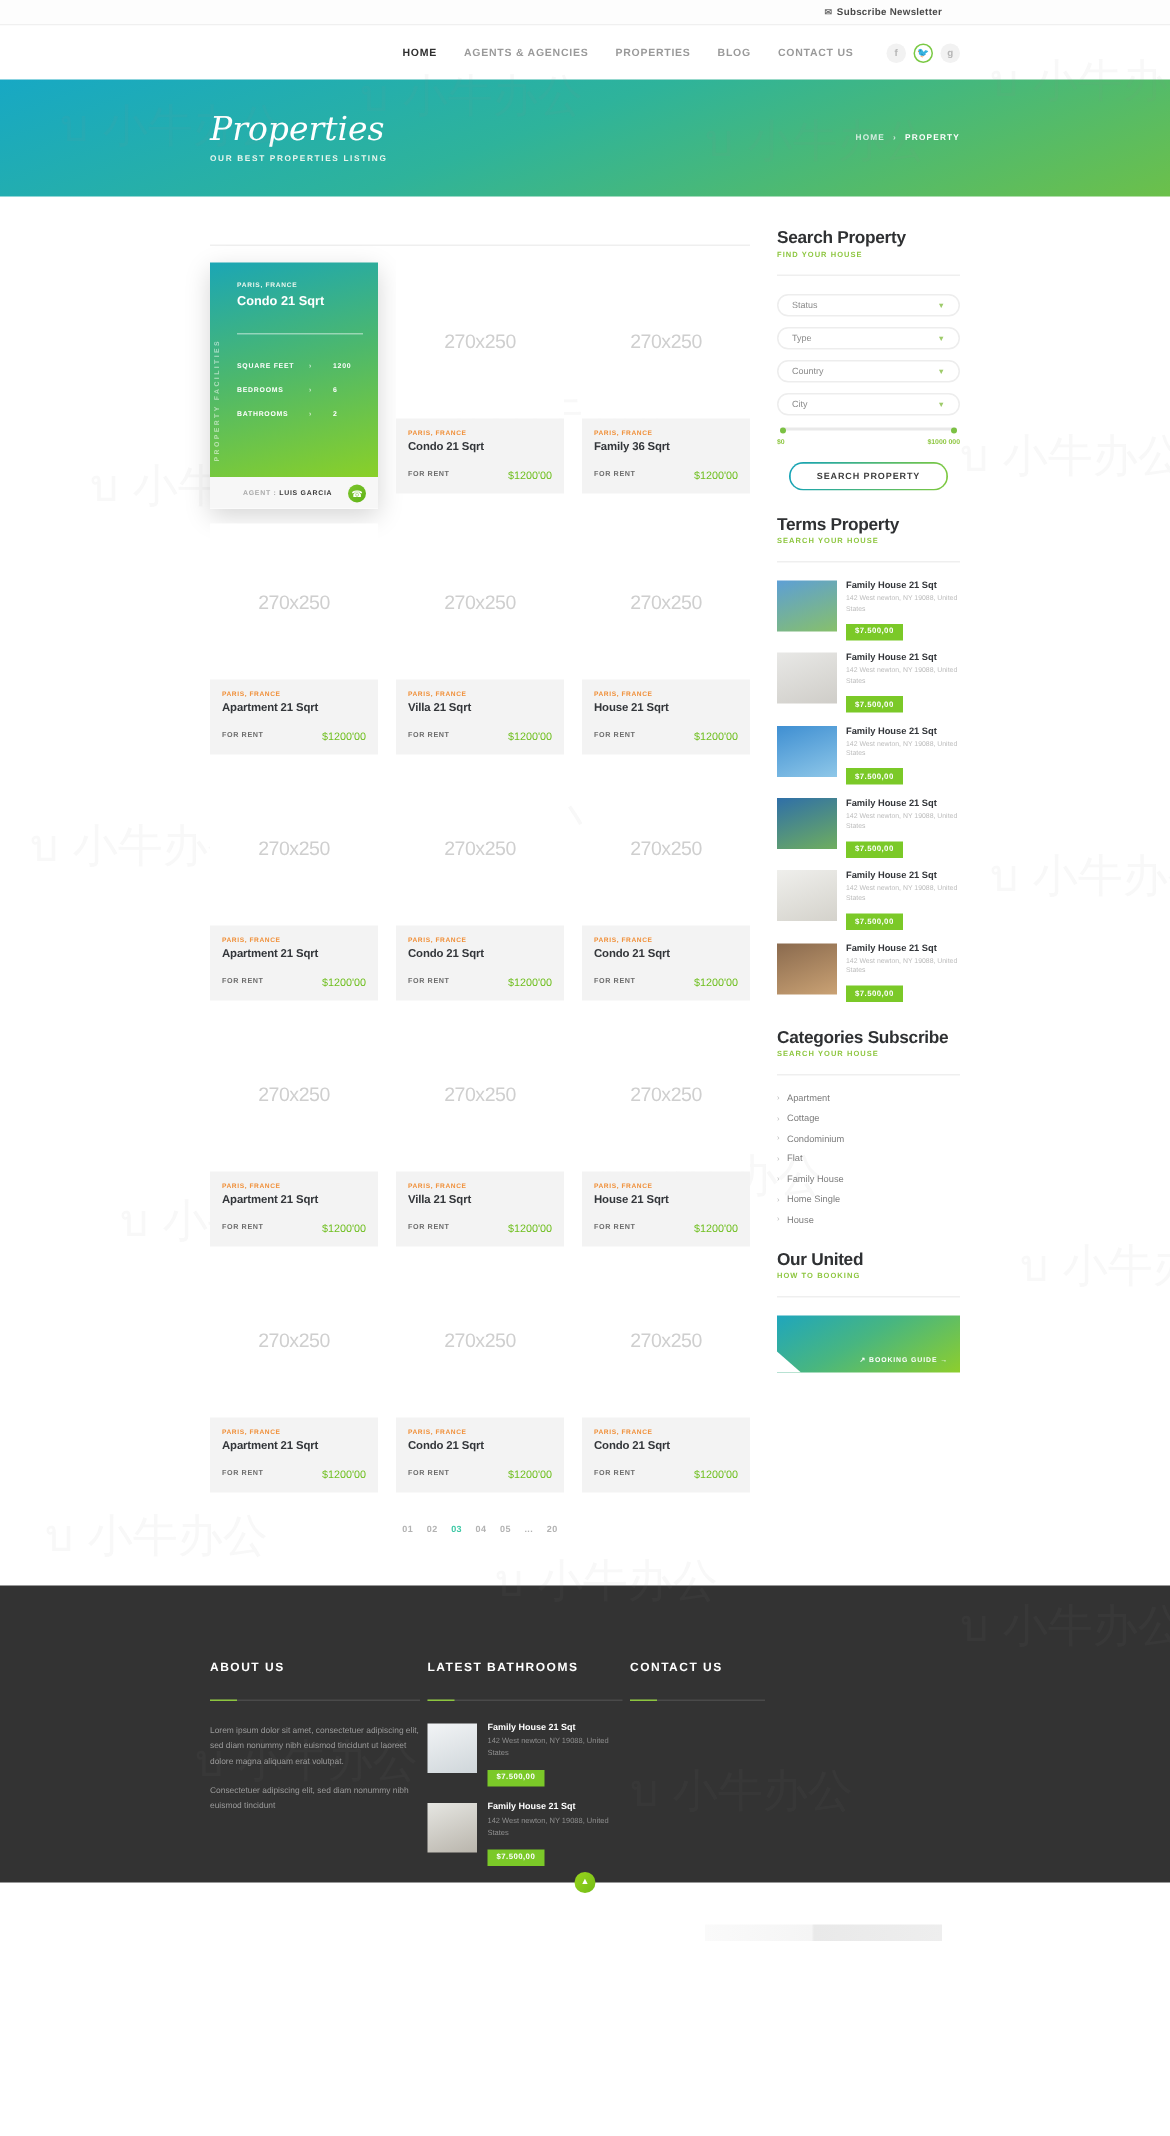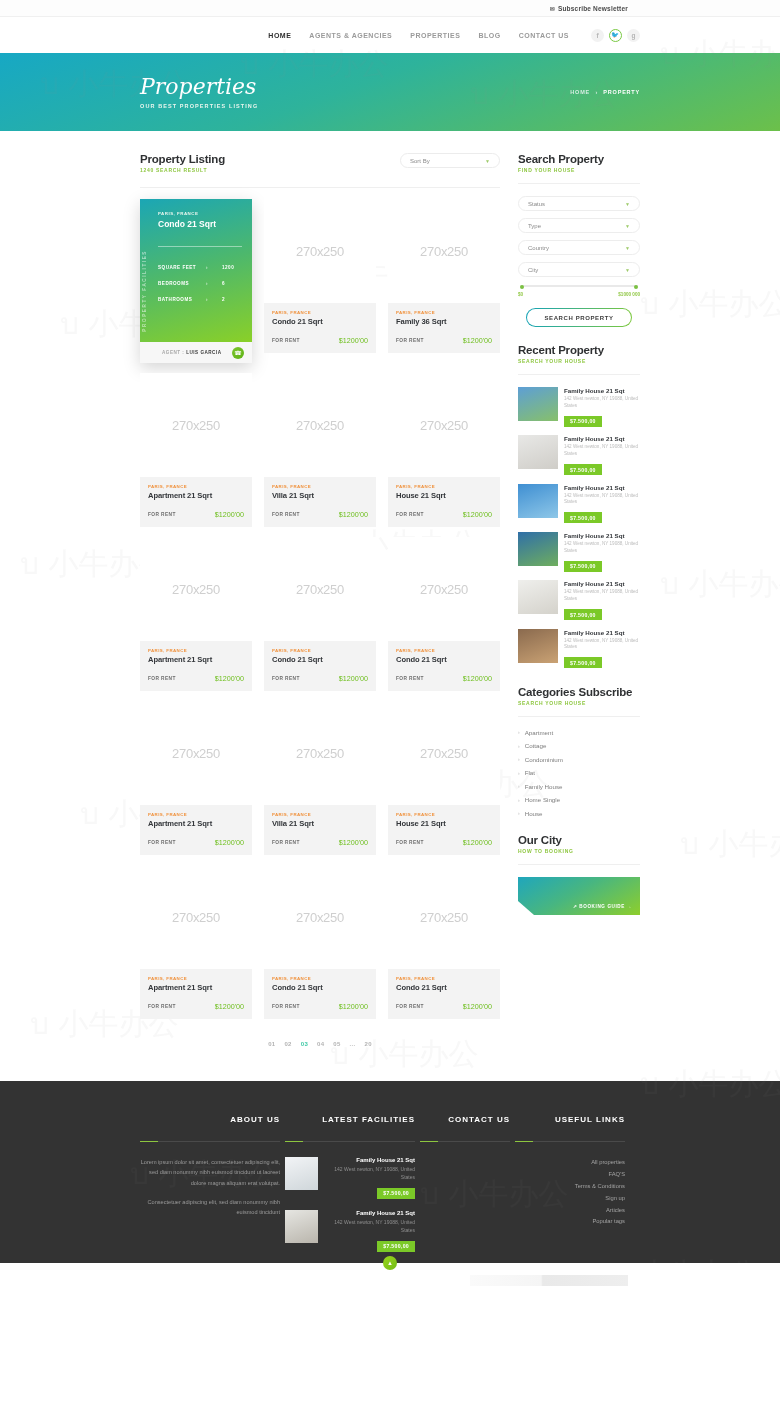--- a/index.html
+++ b/index.html
@@ -200,21 +200,21 @@
     padding: 0 8px 6px 0;
   }
   .guide-ban:before {
     content: ""; position: absolute; left: 0; bottom: 0;
     border-left: 16px solid #fff; border-top: 14px solid transparent;
   }
   .guide-txt { font-size: 4.6px; color: #fff; font-weight: bold; letter-spacing: .6px; position: relative; z-index:2; }
 
   
   .footer { background: #333333; padding: 34px 0 0; margin-top: 34px; position: relative; }
-  .fwrap { width: 500px; margin: 0 auto; display: flex; gap: 5px; position: relative; z-index: 6; text-align: right;}
+  .fwrap { width: 500px; margin: 16px auto; display: flex; gap: 5px; position: relative; z-index: 6;}
   .fcol-1 { width: 140px; } .fcol-2 { width: 130px; } .fcol-3 { width: 90px; } .fcol-4 { width: 110px; }
   .fh { font-size: 8px; font-weight: bold; color: #fff; letter-spacing: 1px; }
   .fline { width: 100%; height: 1px; background: #4a4a4a; margin: 17px 0 15px; position: relative; }
   .fline:before { content:""; position: absolute; left:0; top:0; width: 18px; height: 1px; background: #8dc63f; }
   .fp { font-size: 5.6px; color: #9a9a9a; line-height: 1.85; margin-bottom: 9px; }
   .flink { font-size: 5.8px; color: #a3a3a3; line-height: 2.05; }
   .lp { display: flex; gap: 7px; margin-bottom: 11px; }
   .lp-thumb { width: 33px; height: 33px; flex: 0 0 33px; background-size: cover; background-position: center; }
   .lp-title { font-size: 6px; font-weight: bold; color: #fff; }
   .lp-addr { font-size: 5px; color: #8f8f8f; line-height: 1.5; margin-top: 3px; }
@@ -289,30 +289,20 @@
         <span>HOME</span>
         <i>›</i>
         <b>PROPERTY</b>
       </div>
     </div>
   </div>
 
   <div class="wrap">
 
     <div class="col-main">
-      <div class="main-head">
-        <div class="sec-head">
-          <div class="sec-title">Property Listing</div>
-          <div class="sec-sub">1240 SEARCH RESULT</div>
-        </div>
-        <div class="sortby">
-          <span>Sort By</span>
-          <span class="caret">▼</span>
-        </div>
-      </div>
       <div class="rule"></div>
 
       <div class="grid">
 
         <div class="card hover">
           <div class="hcard-top">
             <div class="vert">PROPERTY FACILITIES</div>
             <div class="h-loc">PARIS, FRANCE</div>
             <div class="h-title">Condo 21 Sqrt</div>
             <div class="h-div"></div>
@@ -537,21 +527,21 @@
           <div class="knob r"></div>
         </div>
         <div class="slider-lab">
           <span>$0</span>
           <span>$1000 000</span>
         </div>
         <div class="search-btn">SEARCH PROPERTY</div>
       </div>
 
       <div class="side-block">
-        <div class="sec-title">Recent Property</div>
+        <div class="sec-title">Terms Property</div>
         <div class="sec-sub">SEARCH YOUR HOUSE</div>
         <div class="side-rule"></div>
         <div id="recent-host">
   <div class="rp">
     <div class="rp-thumb" style="background-image:linear-gradient(160deg,#5d9fd6,#87c06a)"></div>
     <div class="rp-body">
       <div class="rp-title">Family House 21 Sqt</div>
       <div class="rp-addr">142 West newton, NY 19088, United States</div>
       <span class="badge">$7.500,00</span>
     </div>
@@ -629,41 +619,41 @@
     <span>Home Single</span>
   </div>
   <div class="cat">
     <span class="ar">›</span>
     <span>House</span>
   </div>
           </div>
       </div>
 
       <div class="side-block">
-        <div class="sec-title">Our City</div>
+        <div class="sec-title">Our United</div>
         <div class="sec-sub">HOW TO BOOKING</div>
         <div class="side-rule"></div>
         <div class="guide-ban">
           <span class="guide-txt">↗ BOOKING GUIDE →</span>
         </div>
       </div>
 
     </div>
   </div>
 
   <div class="footer">
     <div class="fwrap">
       <div class="fcol-1">
         <div class="fh">ABOUT US</div>
         <div class="fline"></div>
         <div class="fp">Lorem ipsum dolor sit amet, consectetuer adipiscing elit, sed diam nonummy nibh euismod tincidunt ut laoreet dolore magna aliquam erat volutpat.</div>
         <div class="fp">Consectetuer adipiscing elit, sed diam nonummy nibh euismod tincidunt</div>
       </div>
       <div class="fcol-2">
-        <div class="fh">LATEST FACILITIES</div>
+        <div class="fh">LATEST BATHROOMS</div>
         <div class="fline"></div>
         <div id="latest-host">
   <div class="lp">
     <div class="lp-thumb" style="background-image:linear-gradient(160deg,#f2f4f6,#cfd6da)"></div>
     <div>
       <div class="lp-title">Family House 21 Sqt</div>
       <div class="lp-addr">142 West newton, NY 19088, United States</div>
       <span class="badge">$7.500,00</span>
     </div>
   </div>
@@ -674,32 +664,20 @@
       <div class="lp-addr">142 West newton, NY 19088, United States</div>
       <span class="badge">$7.500,00</span>
     </div>
   </div>
           </div>
       </div>
       <div class="fcol-3">
         <div class="fh">CONTACT US</div>
         <div class="fline"></div>
       </div>
-      <div class="fcol-4">
-        <div class="fh">USEFUL LINKS</div>
-        <div class="fline"></div>
-        <div id="useful-host">
-            <div class="flink">All properties</div>
-            <div class="flink">FAQ'S</div>
-            <div class="flink">Terms &amp; Conditions</div>
-            <div class="flink">Sign up</div>
-            <div class="flink">Articles</div>
-            <div class="flink">Popular tags</div>
-          </div>
-      </div>
     </div>
     <div class="totop">▲</div>
   </div>
 
   <div class="tail">
     <div class="tail-bar"></div>
   </div>
 
 </div>
 

